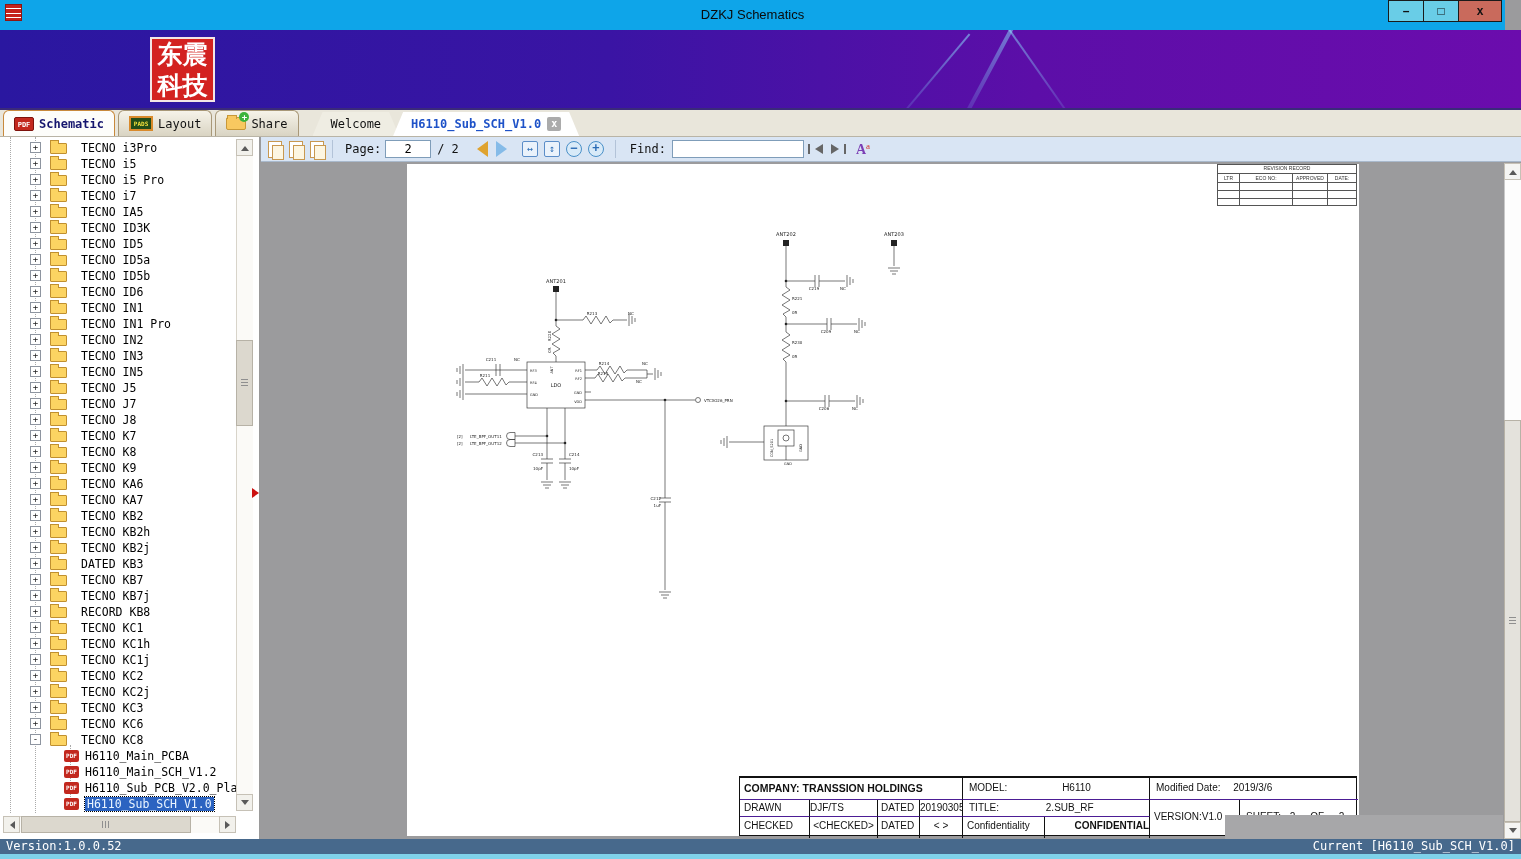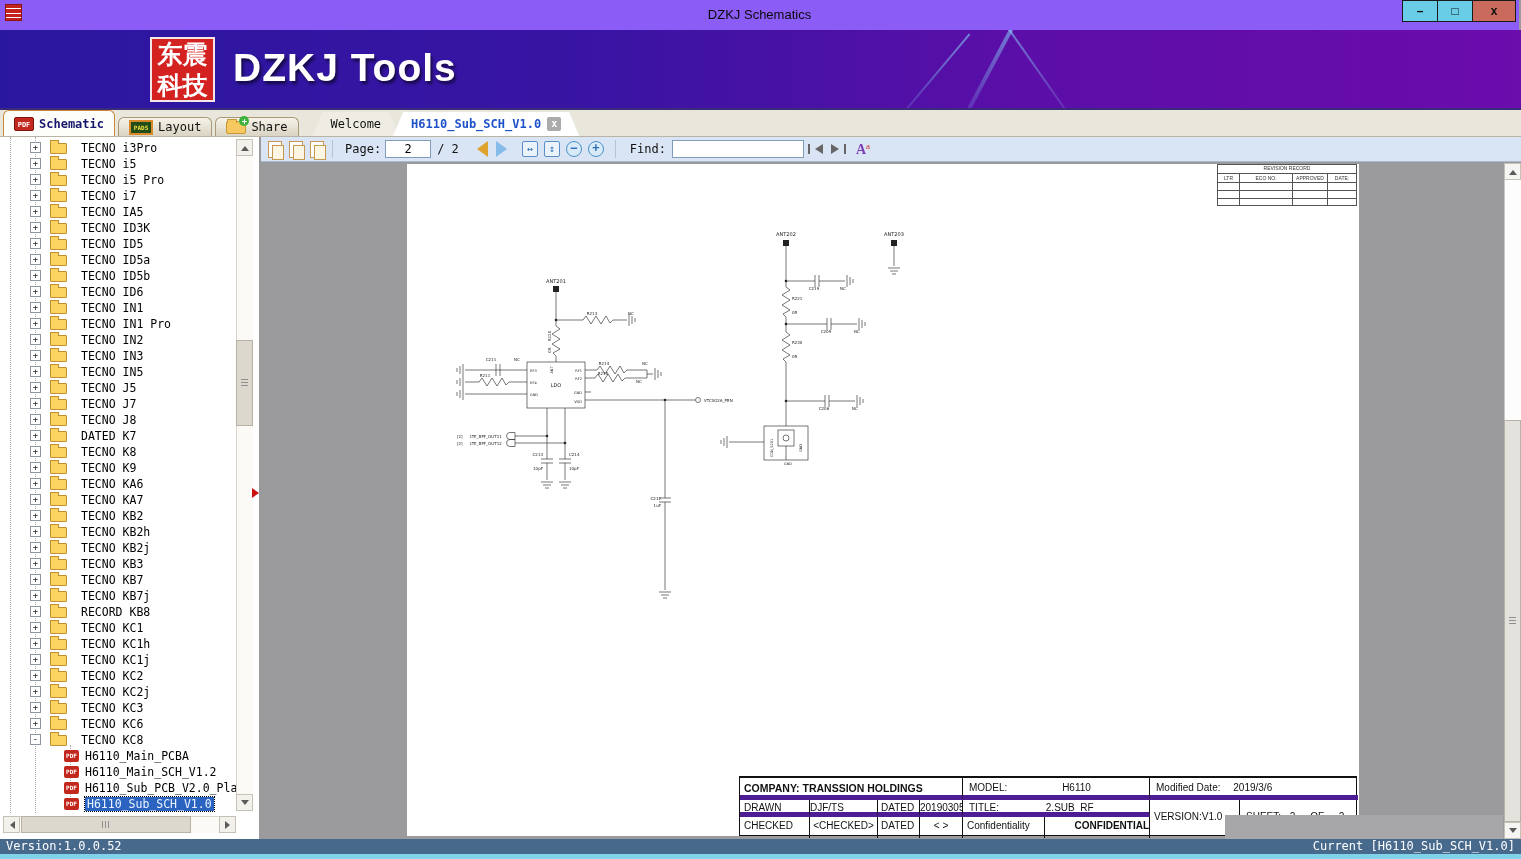--- a/index.html
+++ b/index.html
@@ -1,19 +1,19 @@
 <!DOCTYPE html>
 <html><head>
 <meta charset="utf-8">
 <style>
   *{box-sizing:border-box;margin:0;padding:0}
   body{width:1521px;height:859px;position:relative;overflow:hidden;
        font-family:"Liberation Sans",sans-serif;background:#9B9B9D}
   
-  .titlebar{position:absolute;top:0;left:0;right:2px;height:30px;background:#8b5cf6}
+  .titlebar{position:absolute;top:0;left:0;right:16px;height:30px;background:#0ea5e9}
   .app-icon{position:absolute;left:5px;top:4px;width:17px;height:17px;background:#C4221C;
             border:1px solid #8d1511;
             background-image:linear-gradient(#C4221C 3px,#fff 3px,#fff 4px,#C4221C 4px,#C4221C 8px,#fff 8px,#fff 9px,#C4221C 9px,#C4221C 12px,#fff 12px,#fff 13px,#C4221C 13px)}
   .title-text{position:absolute;left:0;right:0;top:7px;text-align:center;font-size:13px;color:#0a0a0a}
   .winbtns{position:absolute;right:3px;top:0;display:flex}
   .winbtn{width:36px;height:22px;border:1px solid #1a1a1a;margin-left:-1px;background:#69CDE7;
           display:flex;align-items:center;justify-content:center;font-size:12px;font-weight:bold;color:#111}
   .winbtn.close{background:#C96A5C;width:44px}
   
   .banner{position:absolute;top:30px;left:0;right:0;height:80px;overflow:hidden;
@@ -27,21 +27,21 @@
         border:2px solid #F3E6E6;color:#fff;font-weight:bold;font-size:25px;line-height:31px;
         text-align:center;font-family:"DejaVu Sans",sans-serif}
   .brand{position:absolute;left:233px;top:16px;font-size:39px;font-weight:bold;color:#fff;
          letter-spacing:1px;text-shadow:2px 3px 3px rgba(0,0,0,.55)}
   .tagline{position:absolute;right:112px;top:21px;font-size:28px;color:#F4F1FB;
            text-shadow:1px 2px 2px rgba(0,0,0,.5)}
   
   .tabstrip{position:absolute;top:110px;left:0;right:0;height:27px;background:#E9E6DB;
             border-bottom:1px solid #B9B4A6;display:flex;align-items:flex-end;
             font-family:"DejaVu Sans Mono",monospace;font-size:12px}
-  .modetab{height:19px;display:flex;align-items:center;gap:5px;padding:0 10px;margin-left:3px;
+  .modetab{height:26px;display:flex;align-items:center;gap:5px;padding:0 10px;margin-left:3px;
            border:1px solid #A89878;border-bottom:none;border-radius:6px 6px 0 0;
            background:linear-gradient(#F6F3E9,#D9D4C3);color:#111}
   .modetab.active{background:#FDFDFA;height:26px;border-color:#C8893C;color:#16166e;font-weight:bold}
   .ic-pdf{width:20px;height:14px;background:#C2281E;border-radius:2px;color:#fff;font-size:7px;
           font-weight:bold;text-align:center;line-height:14px;border:1px solid #7d120c}
   .ic-pads{width:24px;height:15px;background:#234d18;border:2px solid #D98A2B;color:#F5E23B;
            font-size:6px;font-weight:bold;text-align:center;line-height:11px}
   .ic-share{position:relative;width:20px;height:13px;background:#F8C860;border:1px solid #C89838;border-radius:2px}
   .ic-share::before{content:"";position:absolute;left:0;top:-3px;width:8px;height:3px;background:#F8C860;border:1px solid #C89838;border-bottom:none}
   .ic-share::after{content:"+";position:absolute;right:-4px;top:-6px;width:10px;height:10px;background:#3CB43C;
@@ -118,21 +118,21 @@
             font-size:5px;color:#333;text-align:center}
   .revrow{position:relative;border-bottom:1px solid #555;display:flex}
   .revrow:last-child{border-bottom:none}
   .revcell{border-right:1px solid #555;overflow:hidden;line-height:8px}
   .revcell:last-child{border-right:none}
   .rc1{width:22px}.rc2{width:53px}.rc3{width:35px}.rc4{width:30px;flex:1}
   
   .titleblock{position:absolute;left:332px;top:612px;width:618px;height:60px;border:1px solid #111;
               border-top-width:2px;font-size:10px;color:#111}
   .tbcell{position:absolute;overflow:hidden;white-space:nowrap}
-  .bb{border-bottom:5px solid #4c1d95}.br{border-right:1px solid #111}
+  .bb{border-bottom:1px solid #4c1d95}.br{border-right:1px solid #111}
   .bold{font-weight:bold}
   
   .doc-vscroll{position:absolute;right:0;top:1px;width:17px;height:677px;background:#FDFDFD;border-left:1px solid #C9C9C9}
   .corner{position:absolute;right:18px;bottom:0;width:278px;height:24px;background:#A7A7A9}
   
   .statusbar{position:absolute;top:839px;left:0;right:0;height:15px;background:#47698C;color:#fff;
              font-family:"DejaVu Sans Mono",monospace;font-size:12px;display:flex;
              justify-content:space-between;align-items:center;padding:0 6px;line-height:15px}
   .bottomstrip{position:absolute;top:854px;left:0;right:0;height:5px;background:#7FD2EA}
 </style>
@@ -150,21 +150,20 @@
 </div>
 
 <div class="banner">
   <div class="streak s1"></div>
   <div class="streak s2"></div>
   <div class="streak s3"></div>
   <div class="logo">
     <div>东震</div>
     <div>科技</div>
   </div>
-  <div class="brand">DZKJ Tools</div>
 </div>
 
 <div class="tabstrip">
   <div class="modetab active">
     <span class="ic-pdf">PDF</span>
     <span>Schematic</span>
   </div>
   <div class="modetab">
     <span class="ic-pads">PADS</span>
     <span>Layout</span>
@@ -275,21 +274,21 @@
           <span class="tlabel">TECNO J7</span>
         </div>
         <div class="trow">
           <span class="ebox">+</span>
           <span class="folder"></span>
           <span class="tlabel">TECNO J8</span>
         </div>
         <div class="trow">
           <span class="ebox">+</span>
           <span class="folder"></span>
-          <span class="tlabel">DATED K7</span>
+          <span class="tlabel">TECNO K7</span>
         </div>
         <div class="trow">
           <span class="ebox">+</span>
           <span class="folder"></span>
           <span class="tlabel">TECNO K8</span>
         </div>
         <div class="trow">
           <span class="ebox">+</span>
           <span class="folder"></span>
           <span class="tlabel">TECNO K9</span>
@@ -315,21 +314,21 @@
           <span class="tlabel">TECNO KB2h</span>
         </div>
         <div class="trow">
           <span class="ebox">+</span>
           <span class="folder"></span>
           <span class="tlabel">TECNO KB2j</span>
         </div>
         <div class="trow">
           <span class="ebox">+</span>
           <span class="folder"></span>
-          <span class="tlabel">TECNO KB3</span>
+          <span class="tlabel">DATED KB3</span>
         </div>
         <div class="trow">
           <span class="ebox">+</span>
           <span class="folder"></span>
           <span class="tlabel">TECNO KB7</span>
         </div>
         <div class="trow">
           <span class="ebox">+</span>
           <span class="folder"></span>
           <span class="tlabel">TECNO KB7j</span>

